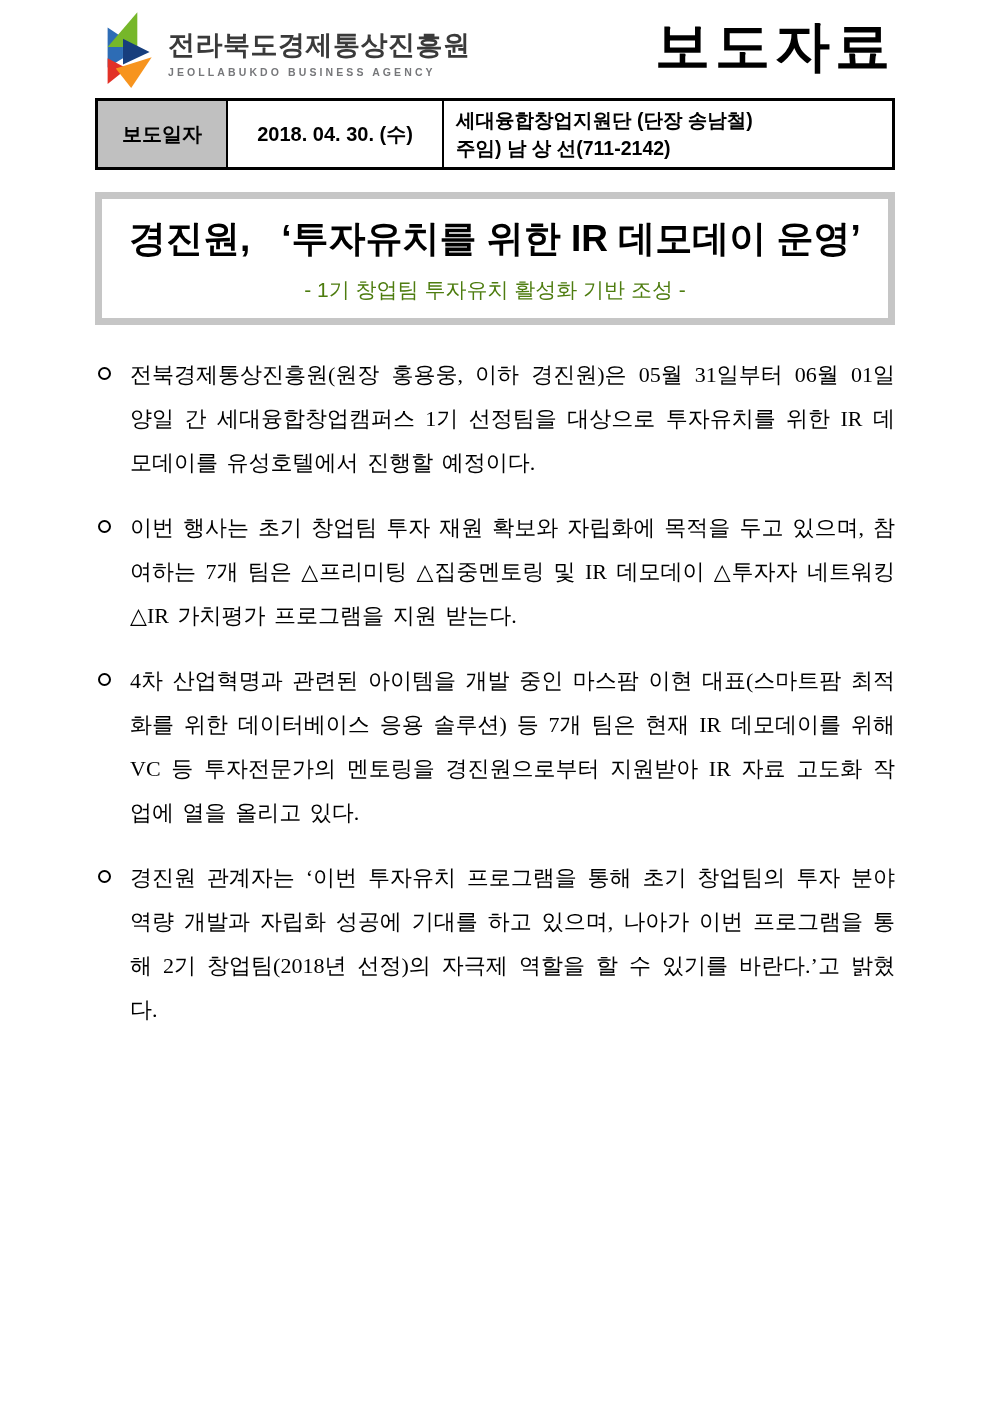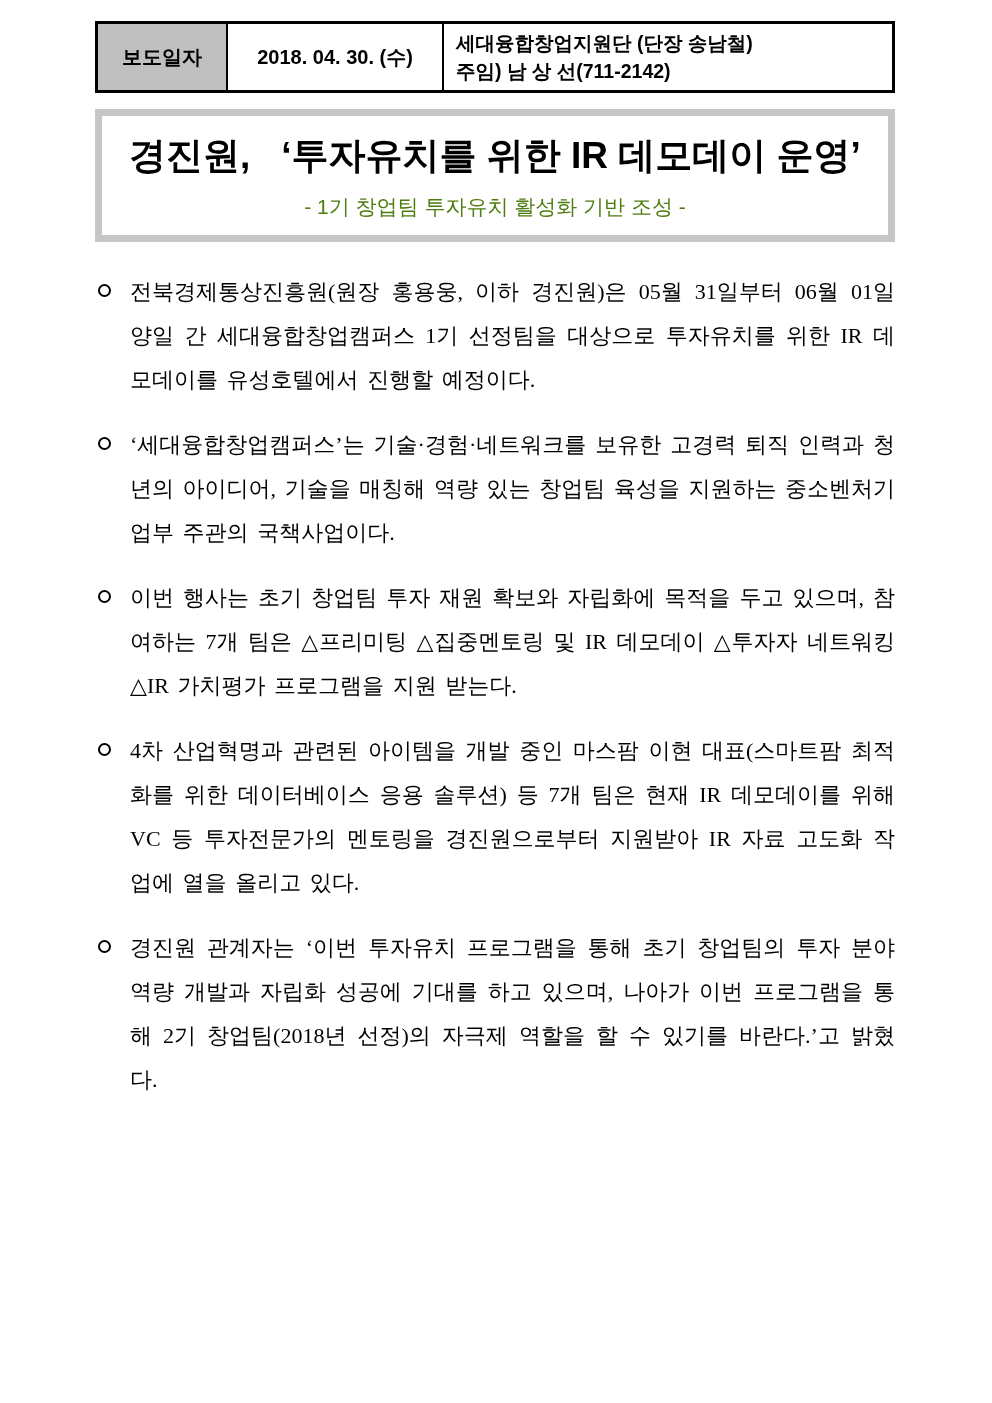--- a/index.html
+++ b/index.html
@@ -33,41 +33,41 @@
     text-align: center;
     font-size: 20px; font-weight: bold;
     padding: 8px 4px;
     letter-spacing: 0.3px;
   }
 
   
   .info-table {
     display: flex; align-items: stretch;
     border: 3px solid #000;
-    margin-top: 16px;
+    margin-top: 5px;
   }
   .cell {
     display: flex; align-items: center; justify-content: center;
     font-size: 20px; font-weight: bold; padding: 8px 0;
   }
   .cell.label { background: #c0c0c0; }
   .cell.c1 { width: 130px; border-right: 2px solid #000; }
   .cell.c2 { width: 216px; border-right: 2px solid #000; }
   .cell.c3 { width: 113px; border-right: 2px solid #000; }
   .cell.c4 {
     flex: 1; flex-direction: column;
     align-items: flex-start; justify-content: center;
     padding: 5px 12px;
     font-size: 19.5px; line-height: 28px;
   }
 
   
   .title-box {
     border: 7px solid #c6c6c6;
-    margin-top: 16px;
+    margin-top: 22px;
     text-align: center;
     padding: 15px 6px 14px;
   }
   .press-title {
     font-size: 37px; font-weight: 900;
     white-space: pre-wrap; letter-spacing: 0;
   }
   .press-subtitle { font-size: 21px; margin-top: 12px; color: #4d7c0f; font-weight: 400; }
 
   
@@ -87,20 +87,36 @@
     position: absolute; left: 3px; top: 14px;
     width: 13px; height: 13px;
     border: 2px solid #000; border-radius: 50%;
   }
 </style>
 </head>
 <body>
 
 <div class="page">
 
+  <header class="header">
+    <div class="brand">
+      <svg class="logo-svg" viewBox="0 0 62 82" aria-hidden="true">
+        <polygon points="15,22 30,32 30,52 15,61" fill="#2d6cb5"></polygon>
+        <polygon points="15,41 44,7 44,41" fill="#76b72a"></polygon>
+        <polygon points="30,33 56,46 30,58" fill="#173e7d"></polygon>
+        <polygon points="15,52 34,62 15,77" fill="#e23127"></polygon>
+        <polygon points="23,62 58,51 38,81" fill="#f7941e"></polygon>
+      </svg>
+      <div class="brand-text">
+        <div class="brand-ko">전라북도경제통상진흥원</div>
+        <div class="brand-en">JEOLLABUKDO BUSINESS AGENCY</div>
+      </div>
+    </div>
+    <div class="doc-type">보도자료</div>
+  </header>
 
 
   <div class="info-table">
     <div class="cell label c1">보도일자</div>
     <div class="cell c2">2018. 04. 30. (수)</div>
     <div class="cell c4">
       <div>세대융합창업지원단 (단장 송남철)</div>
       <div>주임) 남 상 선(711-2142)</div>
     </div>
   </div>
@@ -110,24 +126,20 @@
     <div class="press-subtitle">- 1기 창업팀 투자유치 활성화 기반 조성 -</div>
   </div>
 
   <main class="bodytext">
     <div class="para">
       <span class="bullet"></span>
       <span class="ptext">전북경제통상진흥원(원장 홍용웅, 이하 경진원)은 05월 31일부터 06월 01일 양일 간 세대융합창업캠퍼스 1기 선정팀을 대상으로 투자유치를 위한 IR 데모데이를 유성호텔에서 진행할 예정이다.</span>
     </div>
     <div class="para">
       <span class="bullet"></span>
-      <span class="ptext">‘세대융합창업캠퍼스’는 기술·경험·네트워크를 보유한 고경력 퇴직 인력과 청년의 아이디어, 기술을 매칭해 역량 있는 창업팀 육성을 지원하는 중소벤처기업부 주관의 국책사업이다.</span>
-    </div>
-    <div class="para">
-      <span class="bullet"></span>
       <span class="ptext">이번 행사는 초기 창업팀 투자 재원 확보와 자립화에 목적을 두고 있으며, 참여하는 7개 팀은 △프리미팅 △집중멘토링 및 IR 데모데이 △투자자 네트워킹 △IR 가치평가 프로그램을 지원 받는다.</span>
     </div>
     <div class="para">
       <span class="bullet"></span>
       <span class="ptext">4차 산업혁명과 관련된 아이템을 개발 중인 마스팜 이현 대표(스마트팜 최적화를 위한 데이터베이스 응용 솔루션) 등 7개 팀은 현재 IR 데모데이를 위해 VC 등 투자전문가의 멘토링을 경진원으로부터 지원받아 IR 자료 고도화 작업에 열을 올리고 있다.</span>
     </div>
     <div class="para">
       <span class="bullet"></span>
       <span class="ptext">경진원 관계자는 ‘이번 투자유치 프로그램을 통해 초기 창업팀의 투자 분야 역량 개발과 자립화 성공에 기대를 하고 있으며, 나아가 이번 프로그램을 통해 2기 창업팀(2018년 선정)의 자극제 역할을 할 수 있기를 바란다.’고 밝혔다.</span>
     </div>

